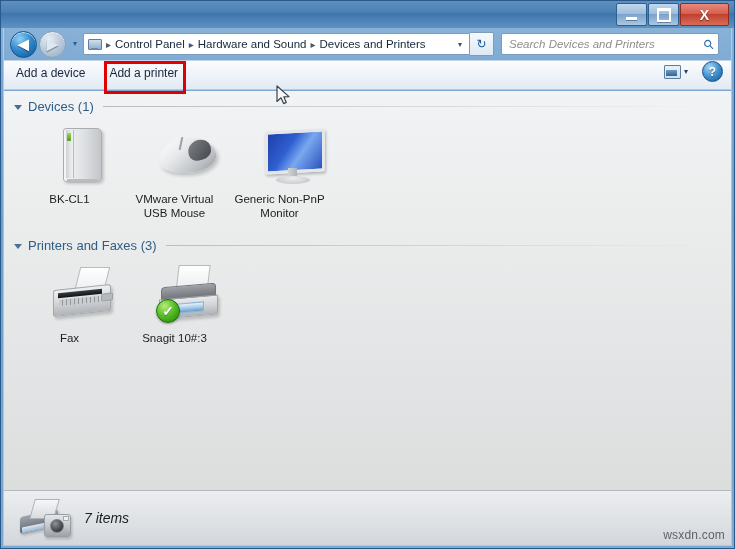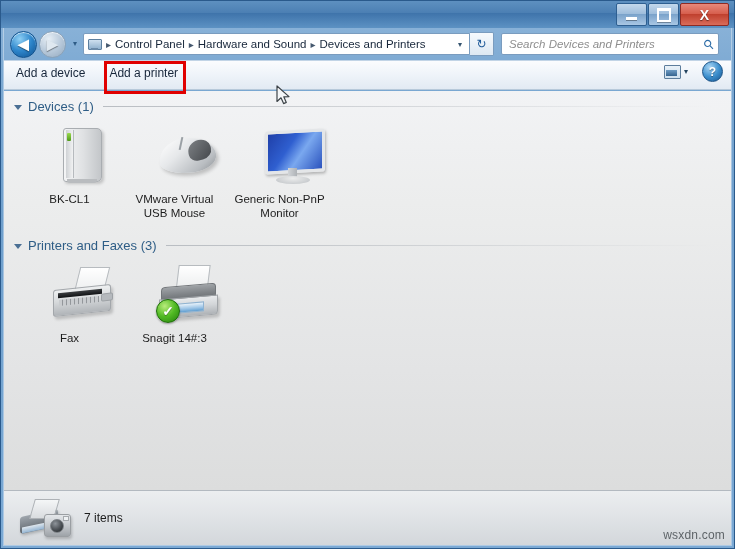--- a/index.html
+++ b/index.html
@@ -581,23 +581,24 @@
     background: radial-gradient(circle at 36% 30%, #8e949a 0%, #4a4f54 55%, #1d2124 100%);
     border: 1px solid #7d8287;
   }
   .dp-icon .flash {
     position: absolute; left: 45px; top: 19px;
     width: 4px; height: 3px;
     background: #eef1f3;
     border: 1px solid #a6aaae;
   }
   .dp-text {
-    font-size: 12px;
+    font-size: 14px;
     color: #1d1d1d;
     cursor: default;
+    font-style: italic;
   }
 
   
   .annot-box {
     position: absolute;
     border: 3px solid #e00000;
     box-sizing: border-box;
     pointer-events: none;
     z-index: 40;
   }
@@ -743,21 +744,21 @@
       <div class="item">
         <div class="item-icon-wrap ic-printer">
           <div class="paper"></div>
             <div class="topcase"></div>
             <div class="bodycase"></div>
             <div class="tray"></div>
           <div class="default-check">
             <span class="tick">✓</span>
           </div>
         </div>
-        <div class="item-label">Snagit 14#:3</div>
+        <div class="item-label">Snagit 10#:3</div>
       </div>
     </div>
 
   </div>
 
   <div class="detailspane">
     <div class="dp-icon">
       <div class="pbody"></div>
         <div class="ppaper"></div>
         <div class="ptray"></div>

